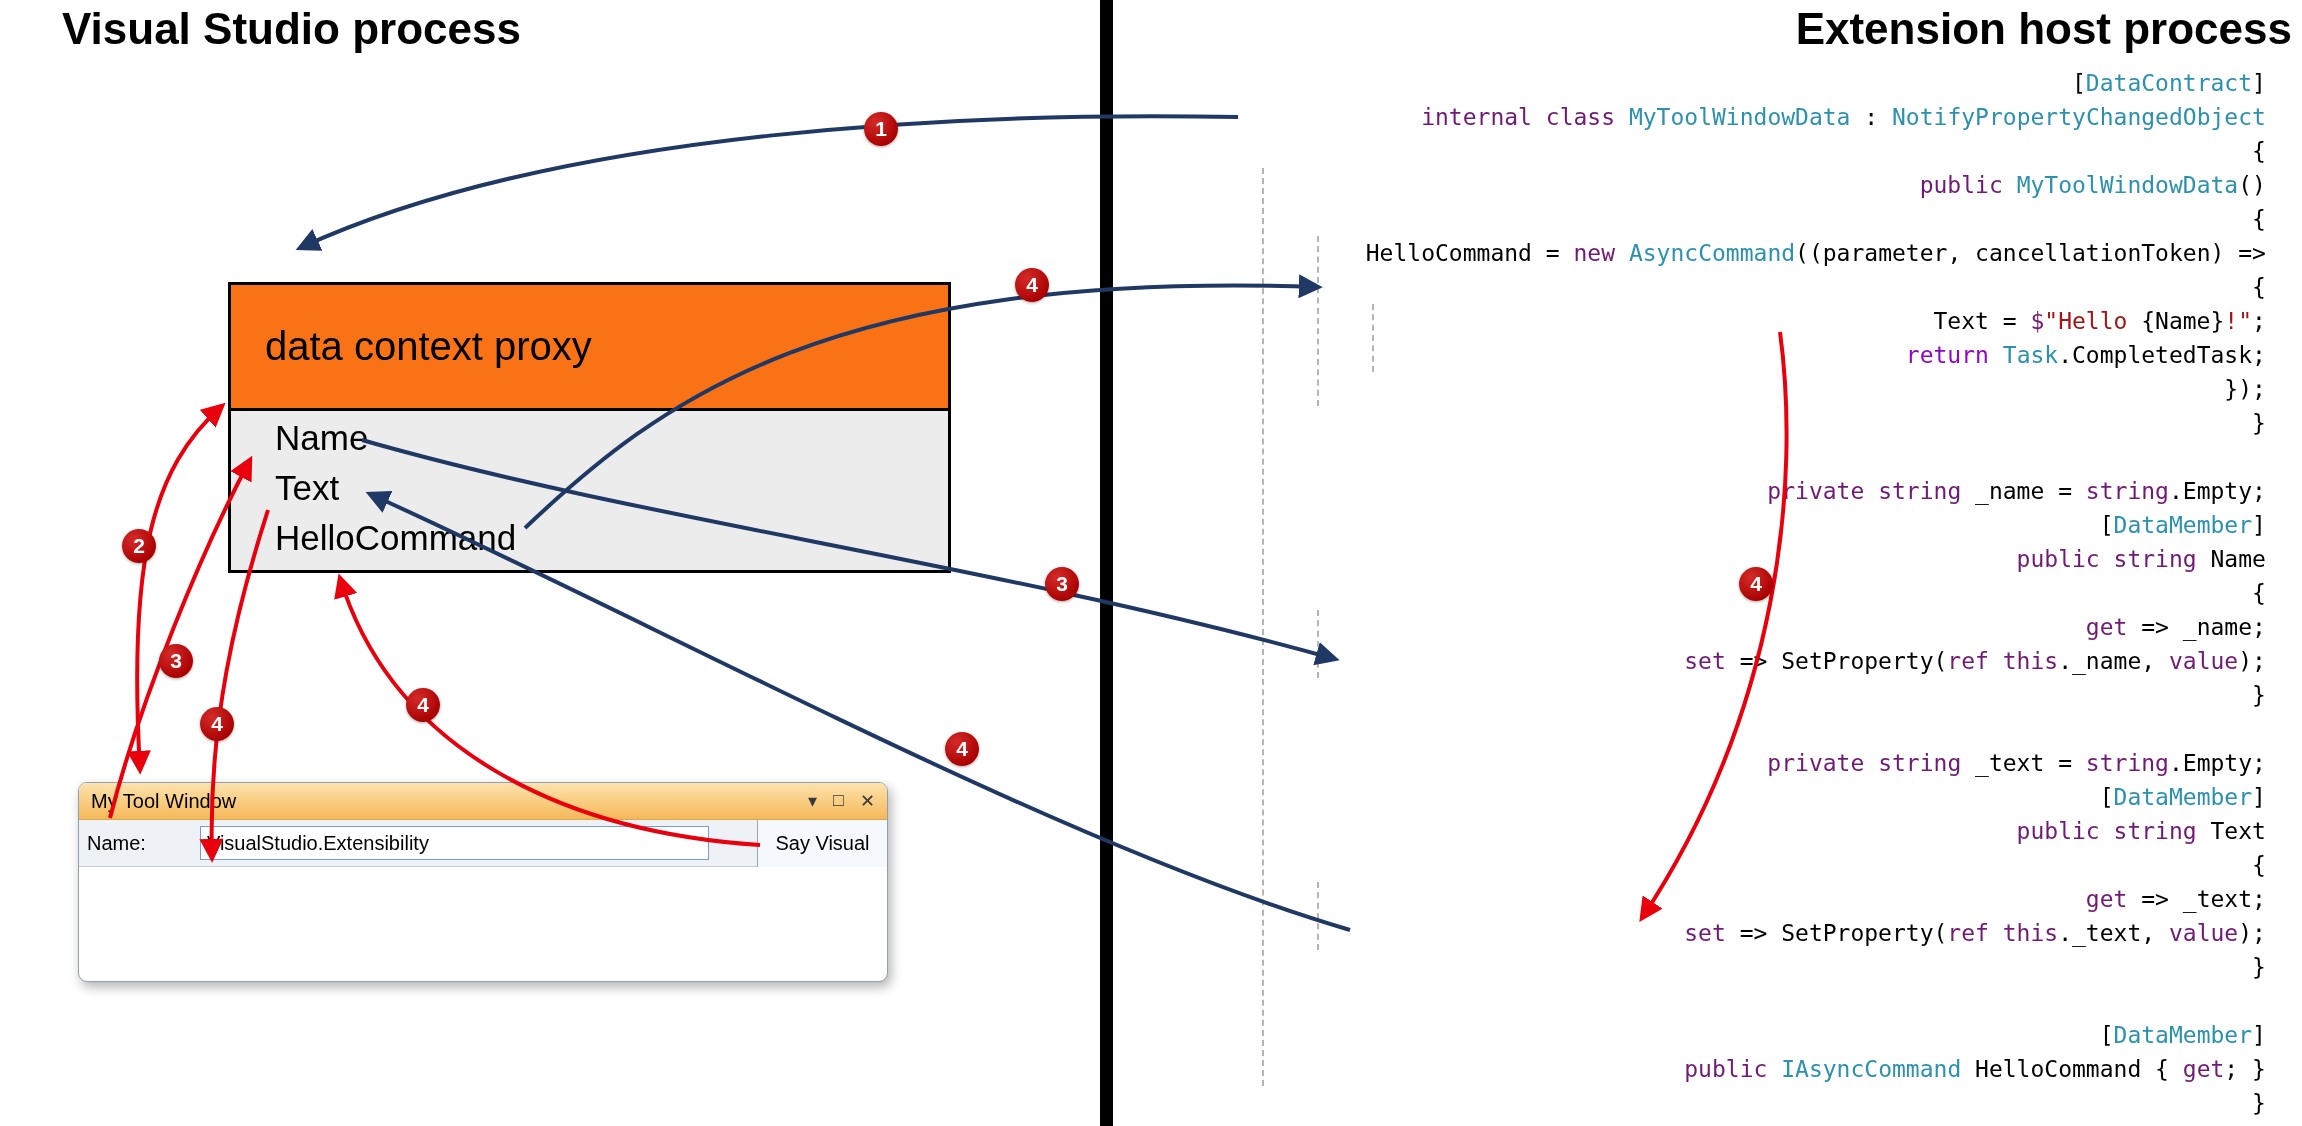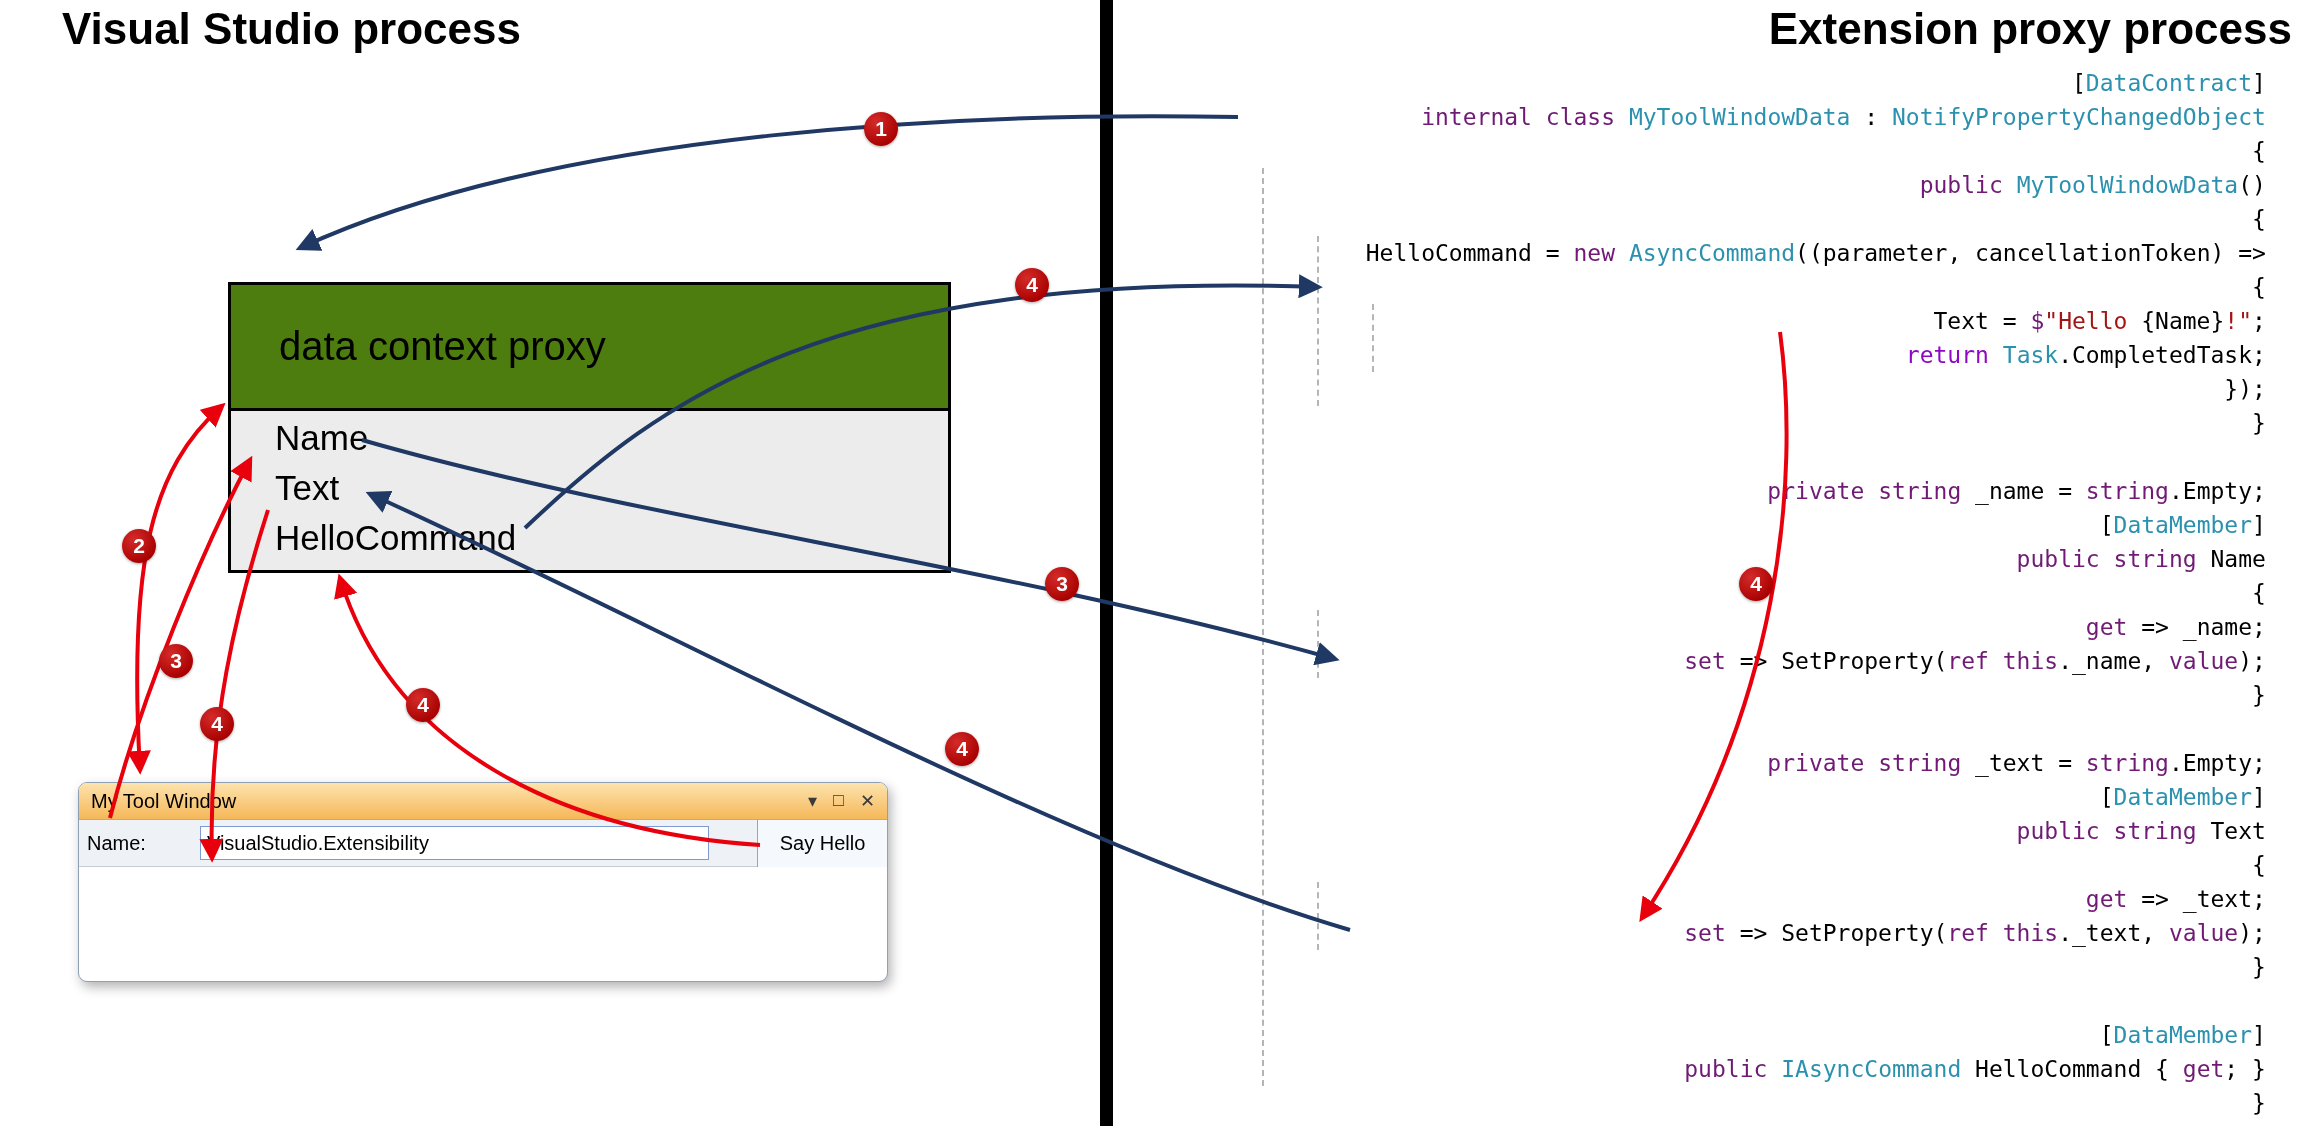--- a/index.html
+++ b/index.html
@@ -17,21 +17,21 @@
 
   .divider { position: absolute; left: 1100px; top: 0; width: 13px; height: 1126px; background: #000; }
 
   
   .proxy-box {
     position: absolute; left: 228px; top: 282px; width: 723px; height: 291px;
     border: 3px solid #000; background: #fff; box-sizing: border-box;
   }
   .proxy-header {
     height: 123px; display: flex; align-items: center;
-    padding-left: 48px; font-size: 40px; background: #4d7c0f;
+    padding-left: 34px; font-size: 40px; background: #f97316;
   }
   .proxy-members {
     border-top: 3px solid #000; background: #ececec;
     height: 162px; box-sizing: border-box;
     padding: 2px 0 0 44px; font-size: 35px; line-height: 50px;
   }
 
   
   .tool-window {
     position: absolute; left: 78px; top: 782px; width: 810px; height: 200px;
@@ -86,21 +86,21 @@
     background: radial-gradient(circle at 35% 30%, #d42a2a, #a80000 75%);
     color: #fff; font-size: 21px; font-weight: bold;
     display: flex; align-items: center; justify-content: center;
     box-shadow: 0 1px 3px rgba(0,0,0,0.35);
   }
 </style>
 </head>
 <body>
 
 <div class="title title-left">Visual Studio process</div>
-<div class="title title-right">Extension proxy process</div>
+<div class="title title-right">Extension host process</div>
 
 <div class="divider"></div>
 
 <div class="proxy-box">
   <div class="proxy-header">data context proxy</div>
   <div class="proxy-members">
     <div class="proxy-member">Name</div>
     <div class="proxy-member">Text</div>
     <div class="proxy-member">HelloCommand</div>
   </div>
@@ -118,21 +118,21 @@
     <span class="tw-title">My Tool Window</span>
     <span class="tw-buttons">
       <span class="tw-btn">▾</span>
       <span class="tw-btn">□</span>
       <span class="tw-btn">✕</span>
     </span>
   </div>
   <div class="tw-toolbar">
     <span class="tw-label">Name:</span>
     <input class="tw-input" value="VisualStudio.Extensibility" style="">
-    <button class="tw-button">Say Hello</button>
+    <button class="tw-button">Say Visual</button>
   </div>
 </div>
 
 <svg class="arrow-layer" width="2302" height="1126" viewBox="0 0 2302 1126">
   <defs>
     <marker id="mNavy" viewBox="0 0 10 10" refX="8" refY="5" markerWidth="6" markerHeight="6" orient="auto-start-reverse">
       <path d="M0,0 L10,5 L0,10 z" fill="#1f3864"></path>
     </marker>
     <marker id="mRed" viewBox="0 0 10 10" refX="8" refY="5" markerWidth="6" markerHeight="6" orient="auto-start-reverse">
       <path d="M0,0 L10,5 L0,10 z" fill="#e8000d"></path>

